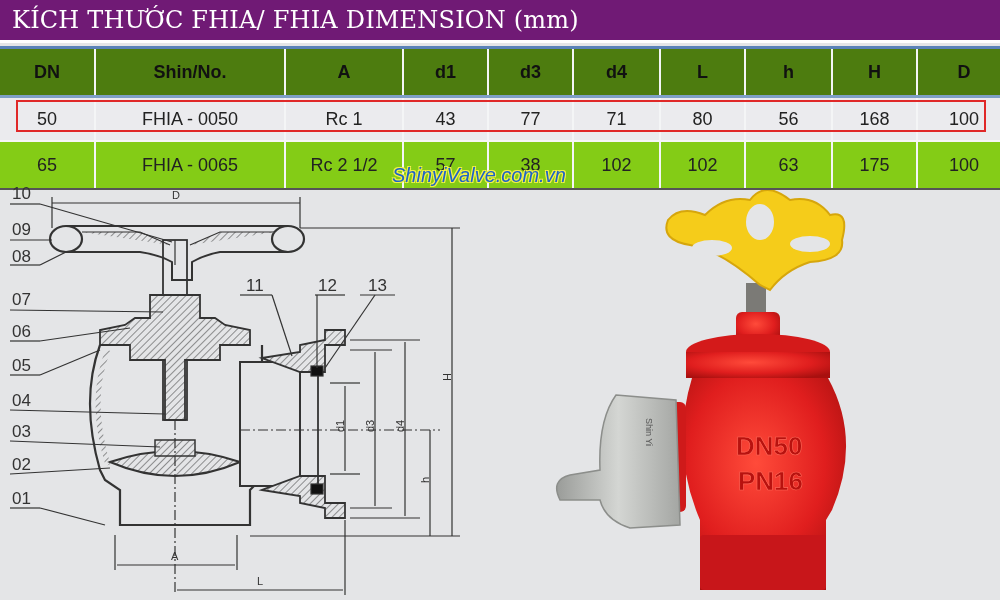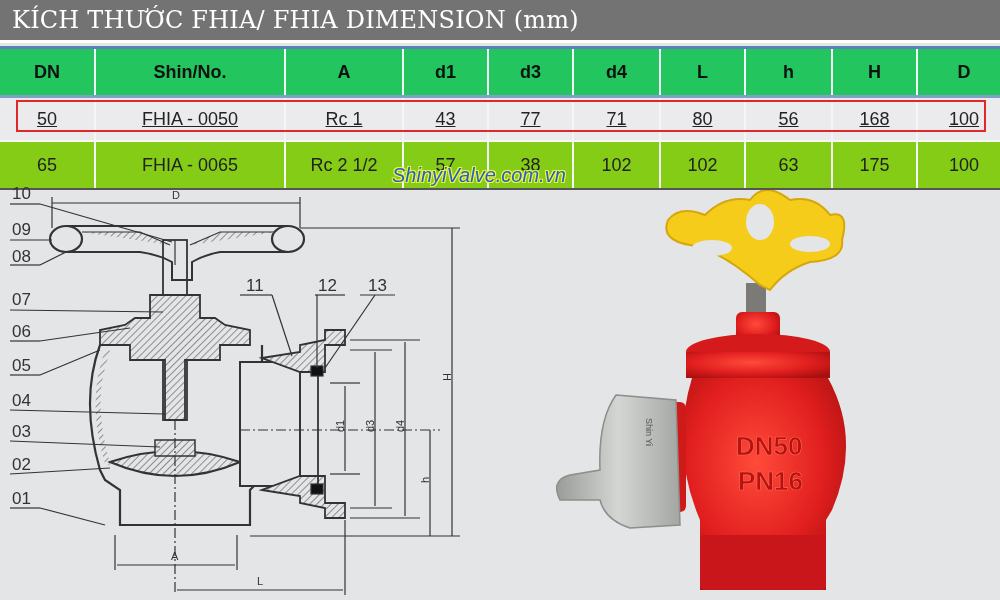--- a/index.html
+++ b/index.html
@@ -3,21 +3,21 @@
 <meta charset="utf-8">
 <style>
   html, body { margin: 0; padding: 0; }
   body {
     width: 1000px; height: 600px; overflow: hidden; position: relative;
     background: #e4e5e7;
     font-family: "Liberation Sans", sans-serif;
   }
   .title-bar {
     position: absolute; left: 0; top: 0; width: 1000px; height: 43px;
-    background: #737373;
+    background: #701a75;
     border-bottom: 3px solid #ffffff;
     box-sizing: border-box;
   }
   .title-bar .title {
     position: absolute; left: 12px; top: 6px;
     color: #ffffff; font-family: "DejaVu Serif", serif; font-size: 24px;
     letter-spacing: 0.2px; white-space: nowrap;
   }
   .title-rule {
     position: absolute; left: 0; top: 46px; width: 1000px; height: 3px;
@@ -27,24 +27,24 @@
     position: absolute; left: 0; top: 49px; width: 1000px;
     border-collapse: collapse; table-layout: fixed;
   }
   table.dim th, table.dim td {
     text-align: center; color: #222; font-size: 18px;
     border-right: 2px solid #f4f5f6;
   }
   table.dim th:last-child, table.dim td:last-child { border-right: none; }
   table.dim th {
     height: 44px; font-weight: bold; font-size: 18px; color: #111;
-    background: #22c55e;
+    background: #4d7c0f;
     border-bottom: 3px solid #7e9fc6;
   }
-  table.dim tr.row1 td { height: 40px; background: #ebebee; border-bottom: 2px solid #f6f6f7; text-decoration: underline; }
+  table.dim tr.row1 td { height: 40px; background: #ebebee; border-bottom: 2px solid #f6f6f7; }
   table.dim tr.row2 td { height: 44px; background: #84cc16; border-bottom: 2px solid #555; }
   .highlight {
     position: absolute; left: 16px; top: 100px; width: 970px; height: 32px;
     border: 2px solid #e02828; box-sizing: border-box; pointer-events: none;
   }
   .watermark {
     position: absolute; left: 392px; top: 164px;
     font-size: 20px; font-style: italic; color: #1d63c8;
     text-shadow: -1px -1px 0 #f2f04a, 1px -1px 0 #f2f04a, -1px 1px 0 #f2f04a, 1px 1px 0 #f2f04a;
     white-space: nowrap;

